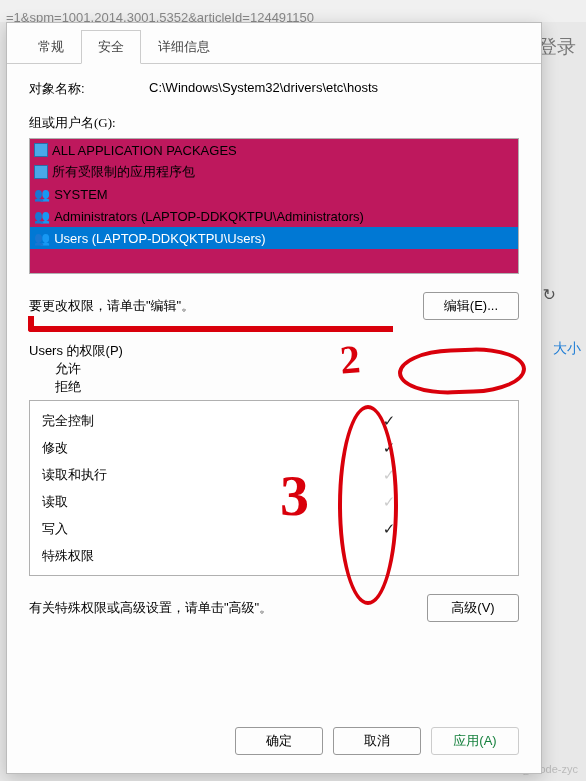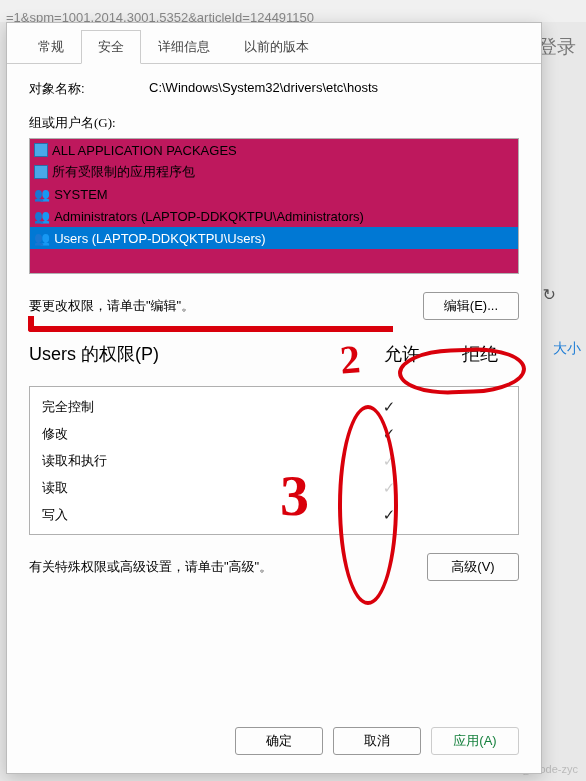--- a/index.html
+++ b/index.html
@@ -150,23 +150,24 @@
       padding: 4px 20px;
       font-size: 13px;
       background: #fdfdfd;
       border: 1px solid #999;
       border-radius: 3px;
       min-width: 92px;
       text-align: center;
     }
     .perm-header {
       display: flex;
-      font-size: 18px;
+      font-size: 13px;
       margin-top: 22px;
-      margin-bottom: 20px;
+      margin-bottom: 4px;
+      flex-direction: column;
     }
     .perm-header .plabel { flex: 1; }
     .perm-header .col { width: 78px; text-align: center; }
     .perm-box {
       border: 1px solid #b0b0b0;
       padding: 6px 0;
       background: #fff;
     }
     .perm-row {
       display: flex;
@@ -239,21 +240,20 @@
 <div class="bg-refresh">↻</div>
 <div class="bg-size">大小</div>
 <div class="watermark">CSDN @Code-zyc</div>
 
 <div class="dialog">
 
   <div class="tabs" id="tabs">
       <div class="tab">常规</div>
       <div class="tab active">安全</div>
       <div class="tab">详细信息</div>
-      <div class="tab">以前的版本</div>
     </div>
 
   <div class="content">
     <div class="row">
       <span class="label">对象名称:</span>
       <span class="value">C:\Windows\System32\drivers\etc\hosts</span>
     </div>
 
     <div class="section-label">组或用户名(G):</div>
     <div class="listbox" id="groups">
@@ -306,20 +306,25 @@
           <span class="pcol"></span>
         </div>
         <div class="perm-row">
           <span class="pname">读取</span>
           <span class="pcol check-light">✓</span>
           <span class="pcol"></span>
         </div>
         <div class="perm-row">
           <span class="pname">写入</span>
           <span class="pcol check-dark">✓</span>
+          <span class="pcol"></span>
+        </div>
+        <div class="perm-row">
+          <span class="pname">特殊权限</span>
+          <span class="pcol "></span>
           <span class="pcol"></span>
         </div>
       </div>
 
     <div class="adv-row">
       <span class="txt">有关特殊权限或高级设置，请单击"高级"。</span>
       <span class="btn">高级(V)</span>
     </div>
   </div>
 

